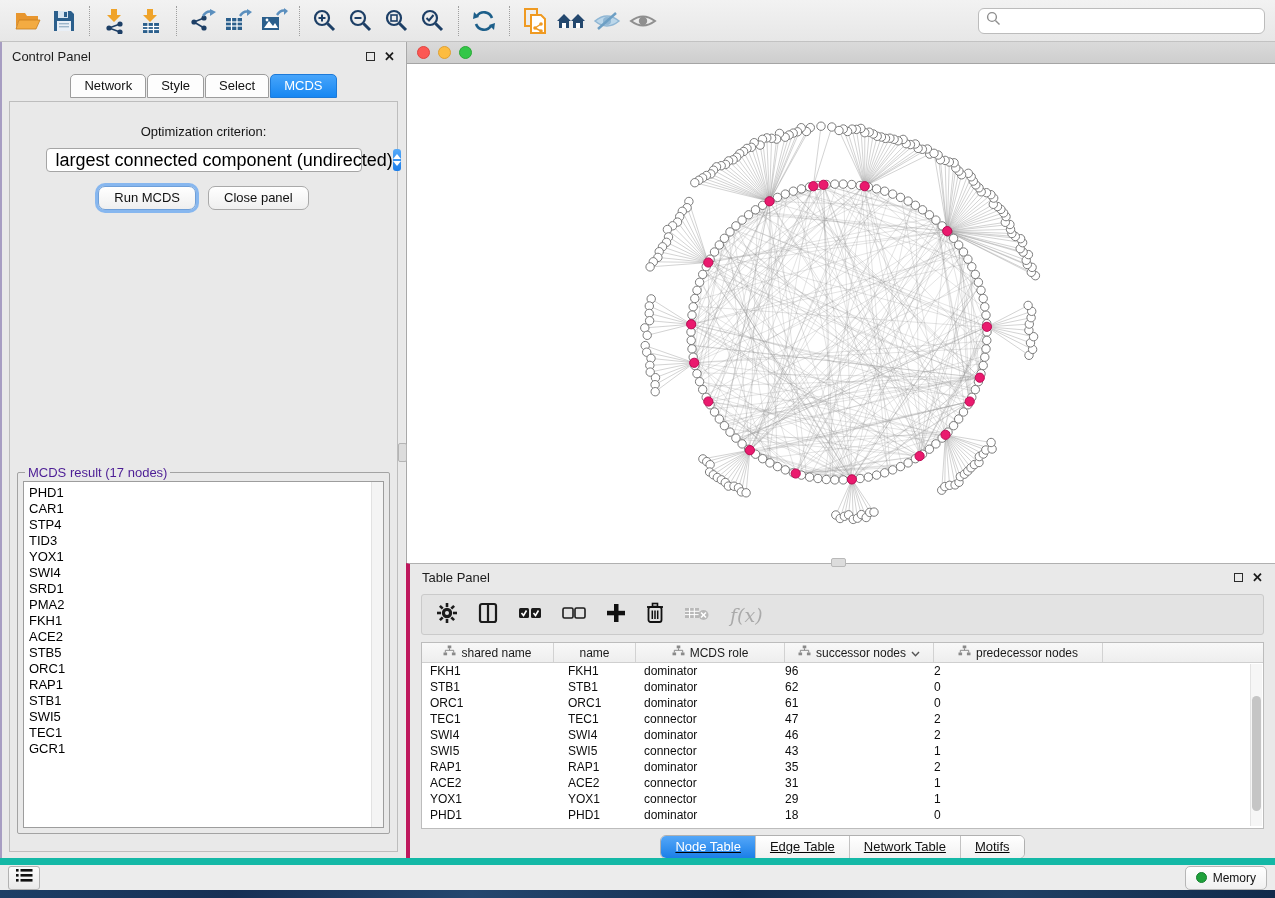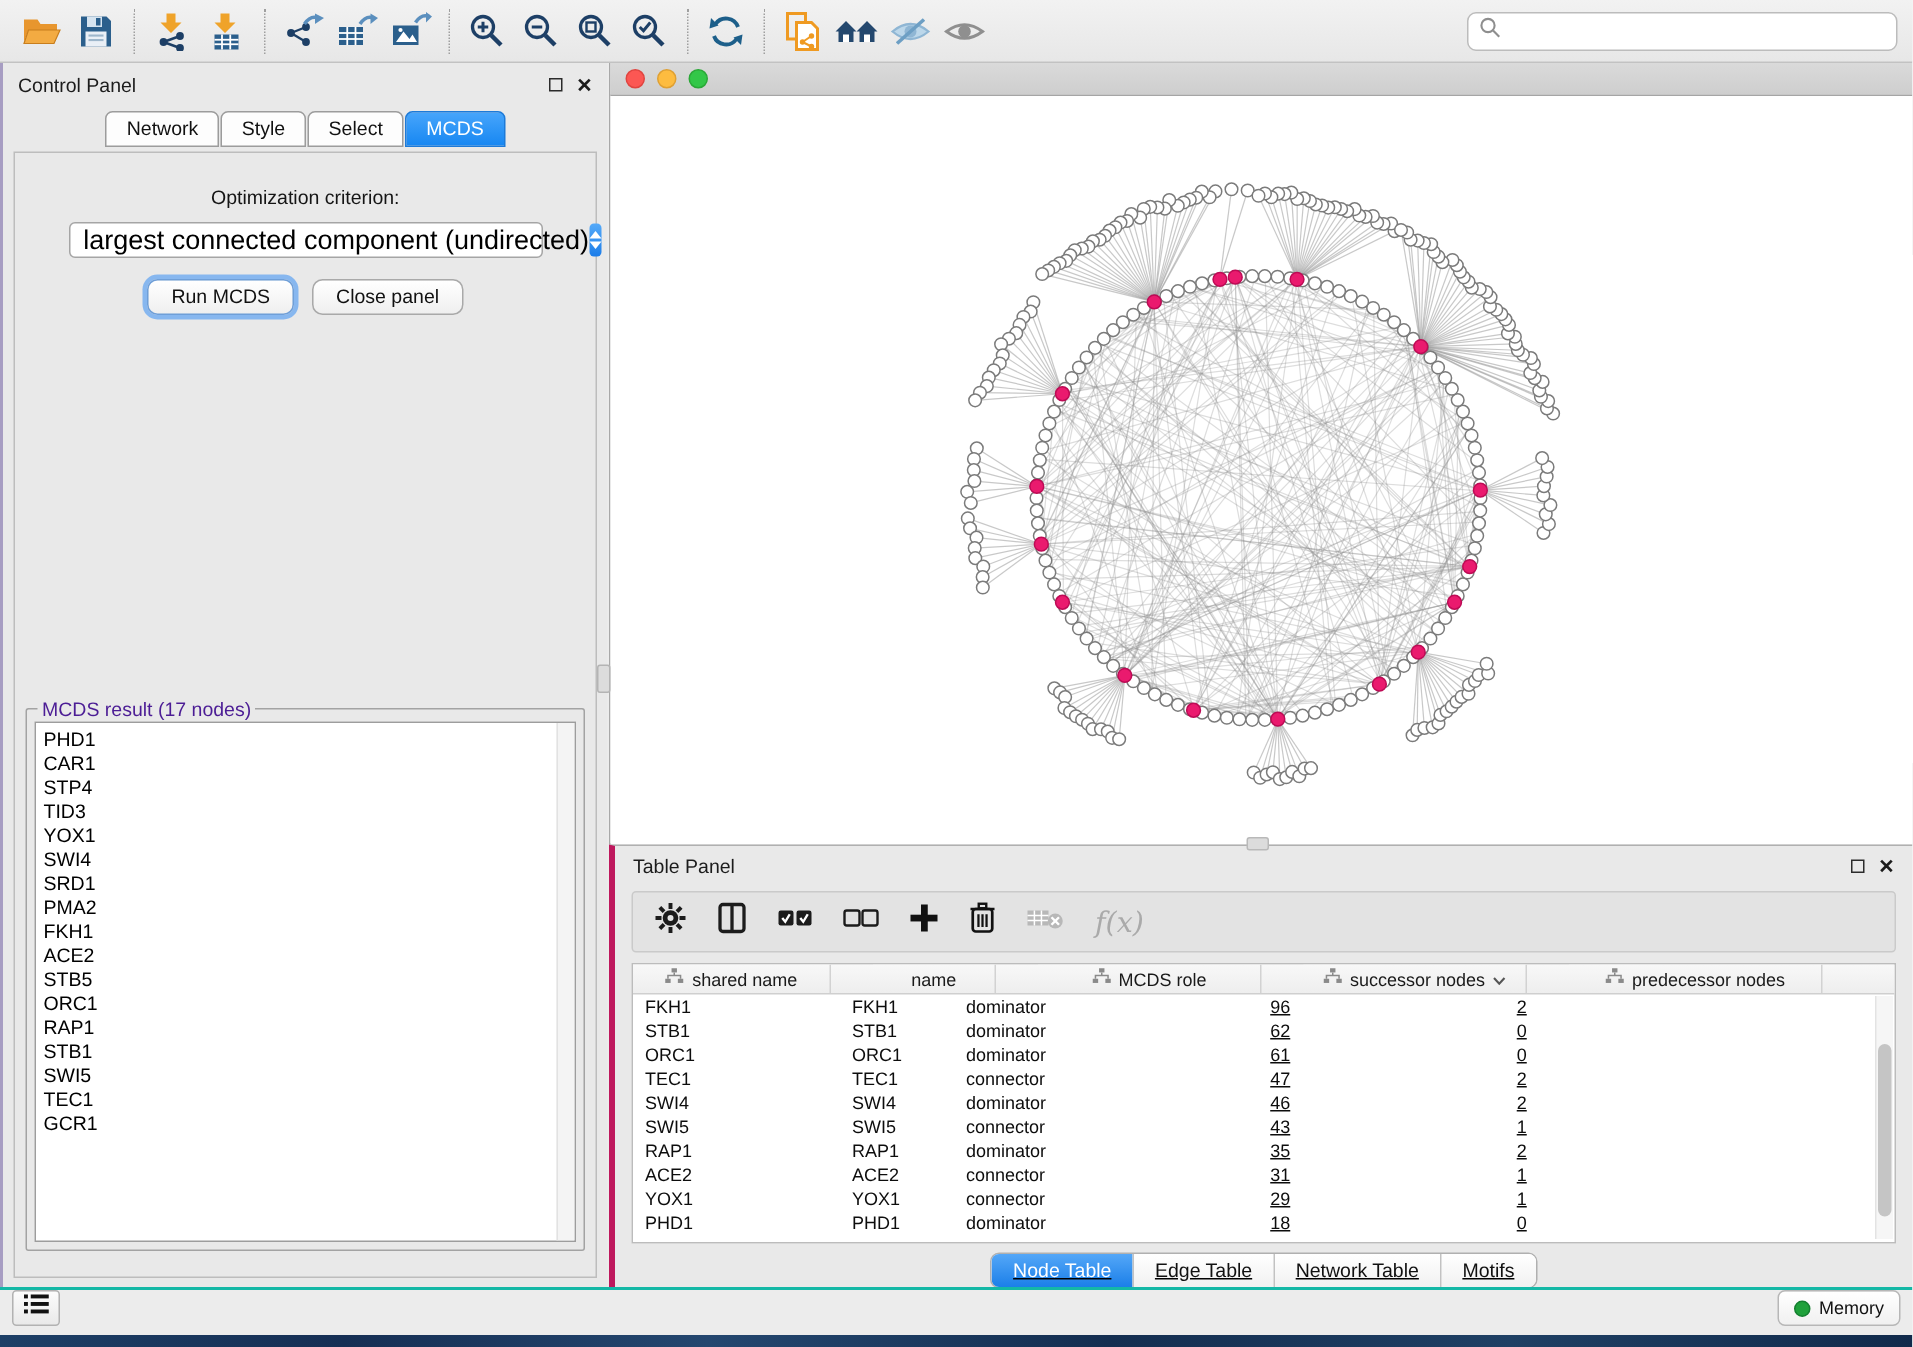--- a/index.html
+++ b/index.html
@@ -83,38 +83,38 @@
   .table-panel { position:absolute; left:406px; top:563px; right:0; bottom:40px;
     background:#e9e9e9; border-left:4px solid #be185d; border-top:1px solid #b0b0b0; }
   .tp-head { height:26px; display:flex; align-items:center; padding:0 12px; }
   .tp-toolbar { margin:4px 11px 0; height:41px; background:#e3e3e3; border:1px solid #cacaca;
     border-radius:3px; display:flex; align-items:center; gap:20px; padding:0 14px; }
   .tp-tool { display:flex; align-items:center; justify-content:center; }
   .fx-label { font-family:"DejaVu Serif", serif; font-style:italic; font-size:19px; color:#aaa; }
 
   .table-box { position:absolute; left:11px; right:11px; top:78px; height:187px; background:#fff;
     border:1px solid #bcbcbc; overflow:hidden; }
-  .thead { display:flex; height:20px; background:linear-gradient(#f8f8f8,#eeeeee); border-bottom:1px solid #cfcfcf;gap:28px; }
+  .thead { display:flex; height:20px; background:linear-gradient(#f8f8f8,#eeeeee); border-bottom:1px solid #cfcfcf; }
   .th { display:flex; align-items:center; justify-content:center; gap:5px; font-size:12px; color:#1a1a1a;
     border-right:1px solid #d2d2d2; background:linear-gradient(#f8f8f8,#eeeeee); }
   .tbody .tr { display:flex; height:16px; }
   .td { font-size:12px; color:#0d0d0d; line-height:16px; white-space:nowrap; overflow:hidden; }
-  .td.num { text-align:center;text-decoration:underline; }
+  .td.num { text-align:left; }
   .tscroll { position:absolute; right:1px; top:21px; bottom:2px; width:12px; background:#f6f6f6; border-left:1px solid #e3e3e3; }
   .tthumb { position:absolute; left:1px; right:1px; top:32px; height:115px; background:#c5c5c5; border-radius:6px; }
 
   .tp-tabs { position:absolute; left:0; right:0; top:271px; display:flex; justify-content:center; }
   .seg { display:flex; border:1px solid #b0b0b0; border-radius:6px; overflow:hidden; background:#fff;text-decoration:underline; }
   .seg-item { font-size:13px; padding:3px 14px 4px; color:#111; border-left:1px solid #c2c2c2; background:linear-gradient(#ffffff,#f1f1f1); }
   .seg-item:first-child { border-left:none; }
   .seg-item.active { background:linear-gradient(#54a7f8,#1b7fe8); color:#fff; }
 
   
-  .status-bar { position:absolute; left:0; right:0; bottom:8px; height:32px; background:#ececec; border-top:2px solid #14b8a6;
-    display:flex; align-items:flex-start; padding:0 8px; }
+  .status-bar { position:absolute; left:0; right:0; bottom:8px; height:32px; background:#ececec; border-top:7px solid #14b8a6;
+    display:flex; align-items:center; padding:0 8px; }
   .list-btn { width:32px; height:24px; background:linear-gradient(#fcfcfc,#e9e9e9); border:1px solid #b2b2b2;
     border-radius:3px; display:flex; align-items:center; justify-content:center; }
   .memory-btn { margin-left:auto; height:24px; background:linear-gradient(#ffffff,#f0f0f0); border:1px solid #b7b7b7;
     border-radius:5px; display:flex; align-items:center; gap:6px; padding:0 10px; font-size:12px; color:#111; }
   .mem-dot { width:11px; height:11px; border-radius:50%; background:#1fa13b; border:1px solid #158030; }
 
   svg.graph circle.ring { fill:#fff; stroke:#7b7b7b; stroke-width:1; }
   svg.graph circle.pink { stroke-width:1; }
   svg.graph line.chord { stroke:#8f8f8f; stroke-opacity:.30; stroke-width:.8; }
   svg.graph line.fan { stroke:#9a9a9a; stroke-opacity:.55; stroke-width:.8; }

